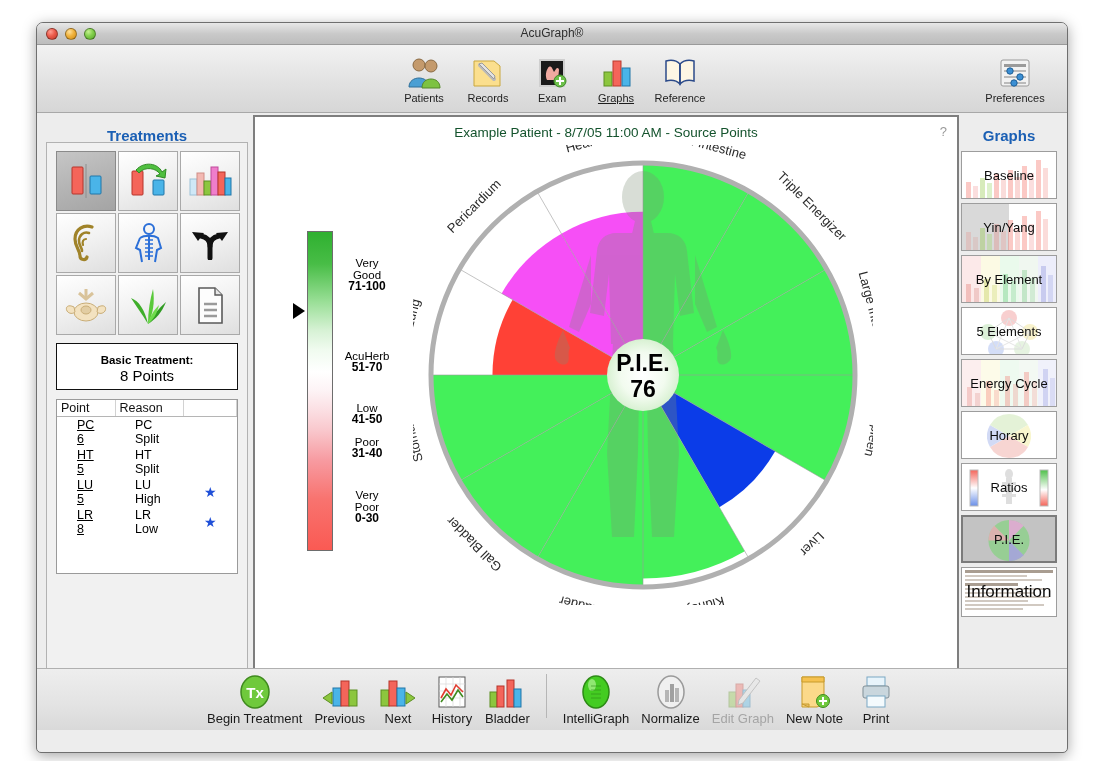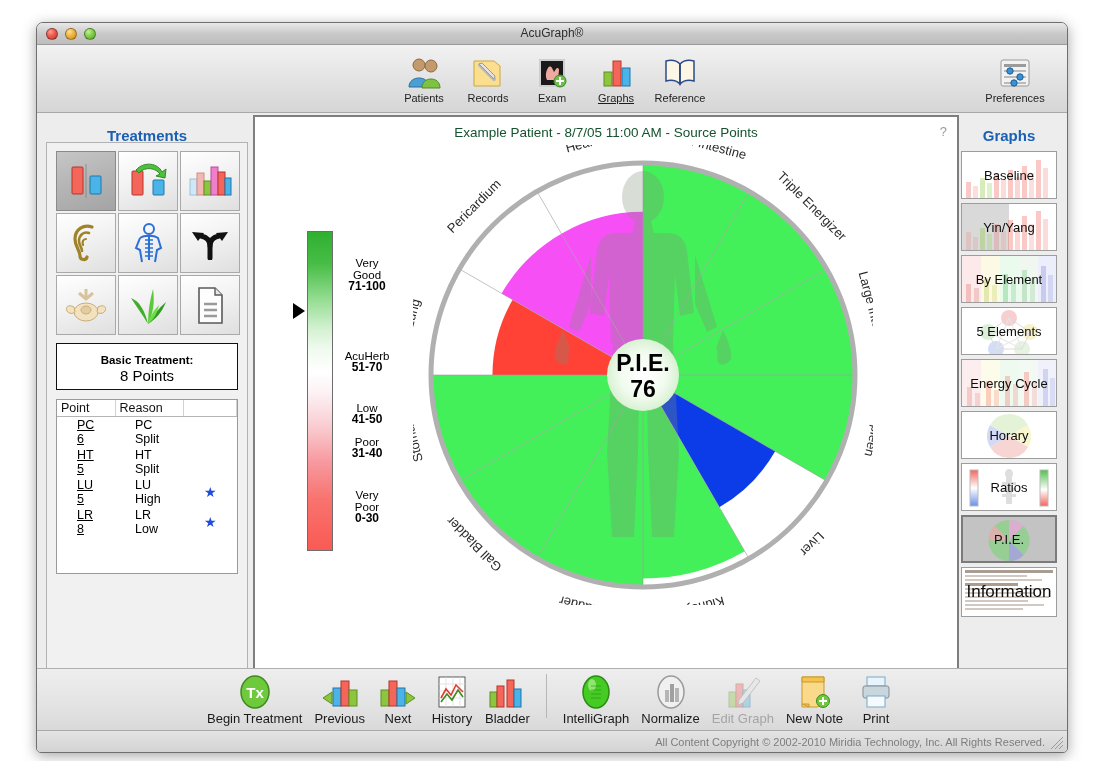--- a/index.html
+++ b/index.html
@@ -891,21 +891,13 @@
               <rect x="5" y="12" width="26" height="12" rx="2" fill="#c9d6dd" stroke="#7f8e96"></rect>
               <rect x="9" y="22" width="18" height="11" fill="#f4fafd" stroke="#7aa8c4"></rect>
             </svg>
           </div>
           <div class="bb-label">Print</div>
         </div>
       </div>
     </div>
   </div>
 
-  <div id="statusbar">
-    <span id="copyright">All Content Copyright © 2002-2010 Miridia Technology, Inc.  All Rights Reserved.</span>
-    <svg id="grip" viewBox="0 0 14 14">
-      <g stroke="#9a9a9a" stroke-width="1">
-        <path d="M13 5L5 13M13 9L9 13M13 1L1 13"></path>
-      </g>
-    </svg>
-  </div>
 </div>
 
 </body></html>

